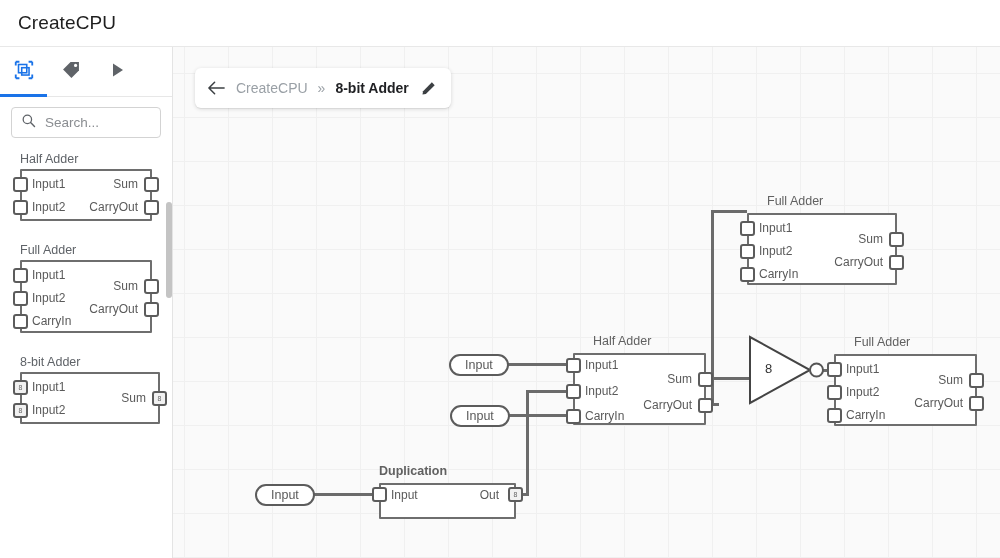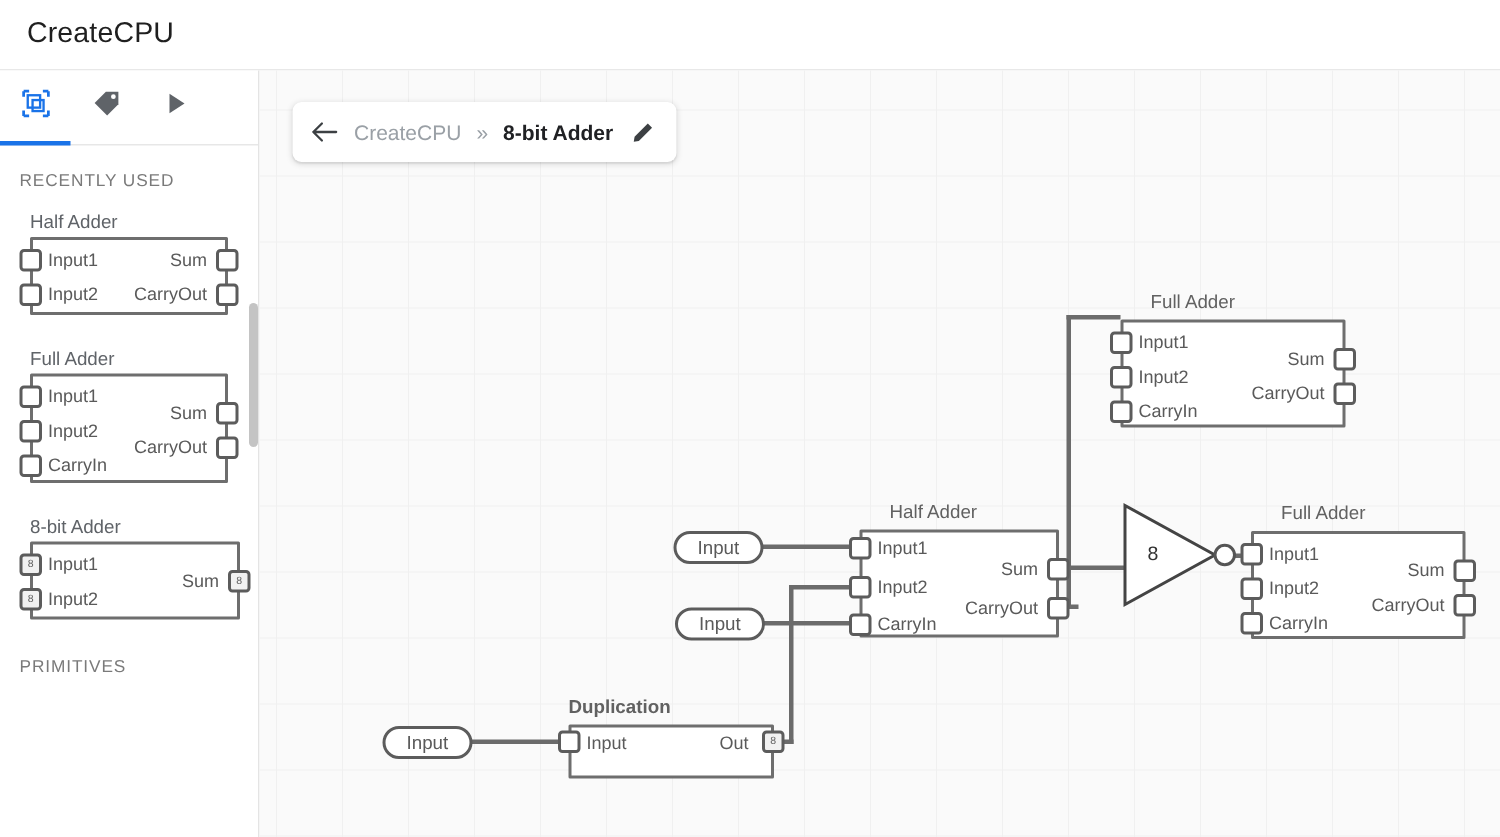--- a/index.html
+++ b/index.html
@@ -156,22 +156,32 @@
       </div>
       <div class="tabbtn">
         <span>
           <svg width="16" height="16" viewBox="0 0 16 16">
             <path d="M3 1.5 L13 8 L3 14.5 Z" fill="#5f6368"></path>
           </svg>
         </span>
       </div>
     </div>
 
-
-    <div class="section-head">RECENTLY USED</div>
+    <div class="searchwrap">
+      <div class="searchbox">
+        <span>
+          <svg width="15" height="15" viewBox="0 0 20 20">
+            <circle cx="8.5" cy="8.5" r="5.6" fill="none" stroke="#5f6368" stroke-width="1.7"></circle>
+            <line x1="12.8" y1="12.8" x2="18" y2="18" stroke="#5f6368" stroke-width="1.9" stroke-linecap="round"></line>
+          </svg>
+        </span>
+        <input type="text" placeholder="Search..." style="">
+      </div>
+    </div>
+
 
     <div class="palette">
 
       <div class="pal-item">
         <div class="pal-name">Half Adder</div>
         <div class="comp" style="width:132px;height:52px;margin-left:7px;">
           <div class="port" style="left:-9px;top:6px;"></div>
           <div class="pin-label" style="left:10px;top:6px;">Input1</div>
           <div class="port" style="left:-9px;top:29px;"></div>
           <div class="pin-label" style="left:10px;top:29px;">Input2</div>
@@ -203,21 +213,20 @@
         <div class="comp" style="width:140px;height:52px;margin-left:7px;">
           <div class="port bus" style="left:-9px;top:6px;">8</div>
           <div class="pin-label" style="left:10px;top:6px;">Input1</div>
           <div class="port bus" style="left:-9px;top:29px;">8</div>
           <div class="pin-label" style="left:10px;top:29px;">Input2</div>
           <div class="port bus" style="right:-9px;top:17px;">8</div>
           <div class="pin-label r" style="right:12px;top:17px;">Sum</div>
         </div>
       </div>
 
-      <div class="section-head" style="padding-top:26px;">PRIMITIVES</div>
     </div>
 
     <div class="scrollbar"></div>
   </div>
 
   <div class="canvas">
 
     <div class="breadcrumb">
       <span class="bc-back">
         <svg width="19" height="16" viewBox="0 0 20 16">

